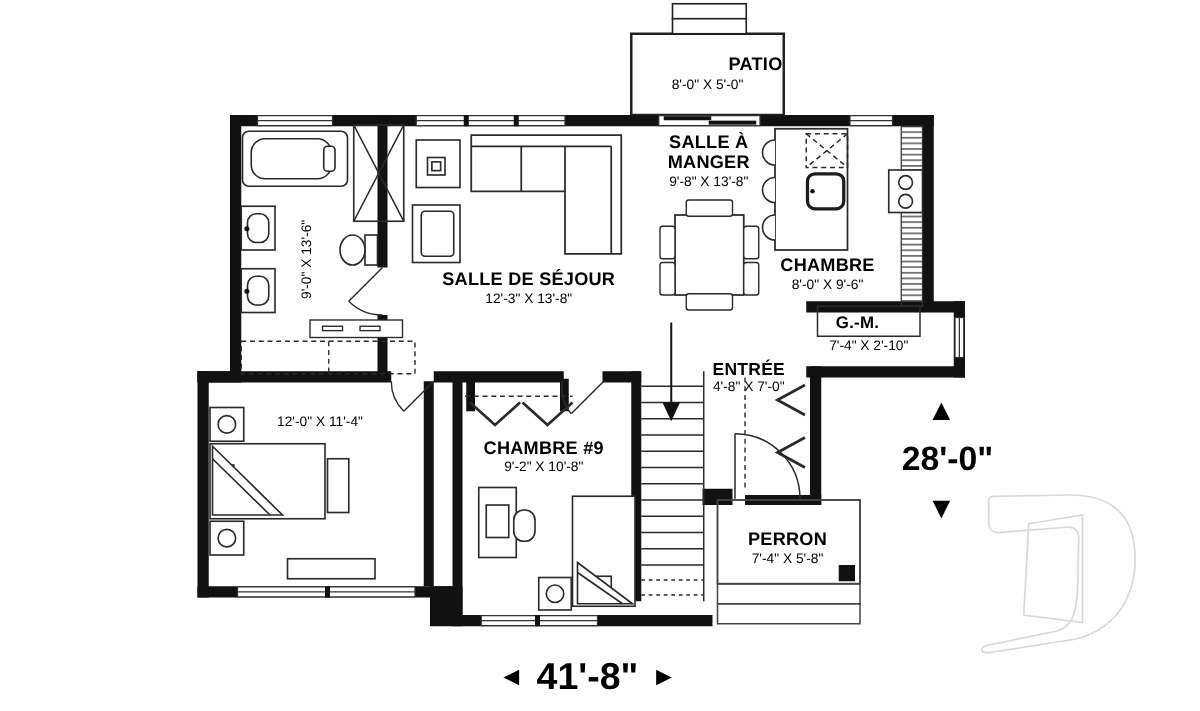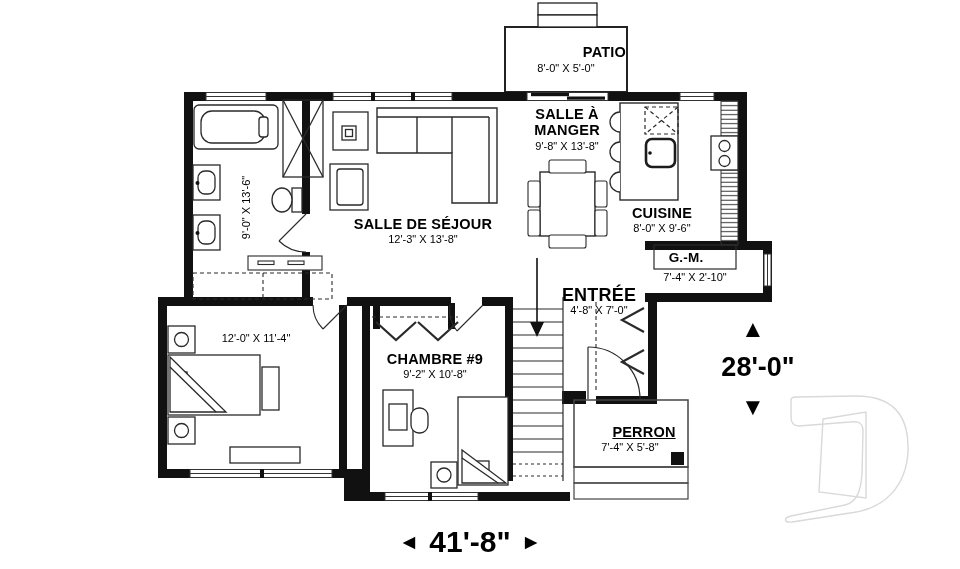--- a/index.html
+++ b/index.html
@@ -280,40 +280,40 @@
     <path d="M823,419 L866,412 L866,498 L819,492 Z"></path>
   </g>
 </svg>
 
 <div class="lbl room-name" style="left:506px;top:44px;width:120px;text-align:right;">PATIO</div>
 <div class="lbl room-dims" style="left:506px;top:62px;width:120px;">8'-0" X 5'-0"</div>
 
 <div class="lbl room-name" style="left:512px;top:106px;width:110px;">SALLE À MANGER</div>
 <div class="lbl room-dims" style="left:507px;top:140px;width:120px;">9'-8" X 13'-8"</div>
 
-<div class="lbl room-name" style="left:602px;top:205px;width:120px;">CUISINE</div>
+<div class="lbl room-name" style="left:602px;top:205px;width:120px;">CHAMBRE</div>
 <div class="lbl room-dims" style="left:602px;top:222px;width:120px;">8'-0" X 9'-6"</div>
 
 <div class="lbl room-name" style="left:343px;top:216px;width:160px;">SALLE DE SÉJOUR</div>
 <div class="lbl room-dims" style="left:343px;top:233px;width:160px;">12'-3" X 13'-8"</div>
 
 <div class="lbl room-dims vert" style="left:186px;top:201px;width:120px;">9'-0" X 13'-6"</div>
 
 <div class="lbl room-name" style="left:654px;top:250px;width:64px;font-size:13.5px;">G.-M.</div>
 <div class="lbl room-dims" style="left:644px;top:271px;width:102px;">7'-4" X 2'-10"</div>
 
-<div class="lbl room-name" style="left:549px;top:287px;width:100px;font-size:18px;">ENTRÉE</div>
+<div class="lbl room-name" style="left:549px;top:287px;width:100px;font-size:14px;">ENTRÉE</div>
 <div class="lbl room-dims" style="left:549px;top:304px;width:100px;">4'-8" X 7'-0"</div>
 
 <div class="lbl room-dims" style="left:186px;top:332px;width:140px;">12'-0" X 11'-4"</div>
 
 <div class="lbl room-name" style="left:365px;top:351px;width:140px;">CHAMBRE #9</div>
 <div class="lbl room-dims" style="left:365px;top:368px;width:140px;">9'-2" X 10'-8"</div>
 
-<div class="lbl room-name" style="left:584px;top:424px;width:120px;text-decoration:underline;">PERRON</div>
+<div class="lbl room-name" style="left:570px;top:424px;width:120px;">PERRON</div>
 <div class="lbl room-dims" style="left:570px;top:441px;width:120px;">7'-4" X 5'-8"</div>
 
 <div class="arrow-v" style="top:316px;">▲</div>
 <div class="big-dim" id="height-dim-text">28'-0"</div>
 <div class="arrow-v" style="top:394px;">▼</div>
 
 <div id="width-dim-group">
   <span class="arrow-glyph">◄</span>
   <span class="big-dim">41'-8"</span>
   <span class="arrow-glyph">►</span>

